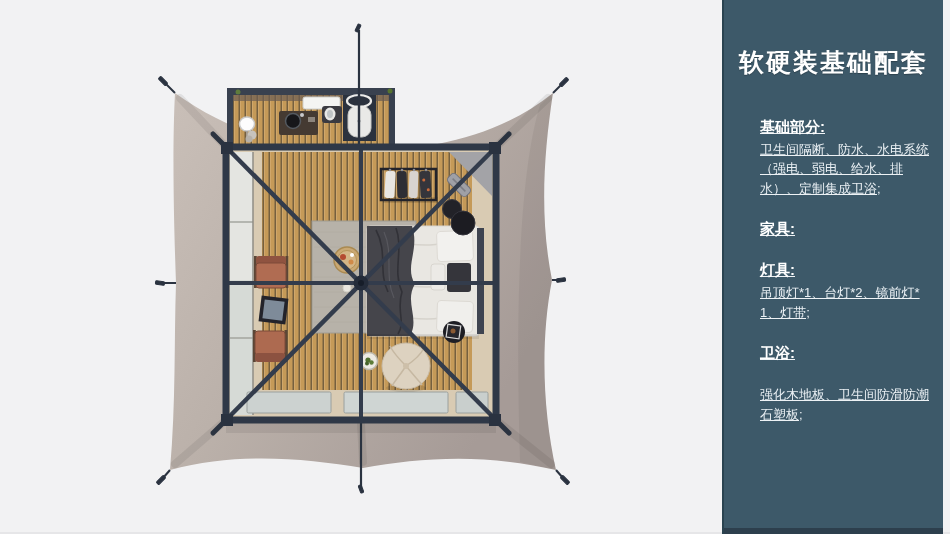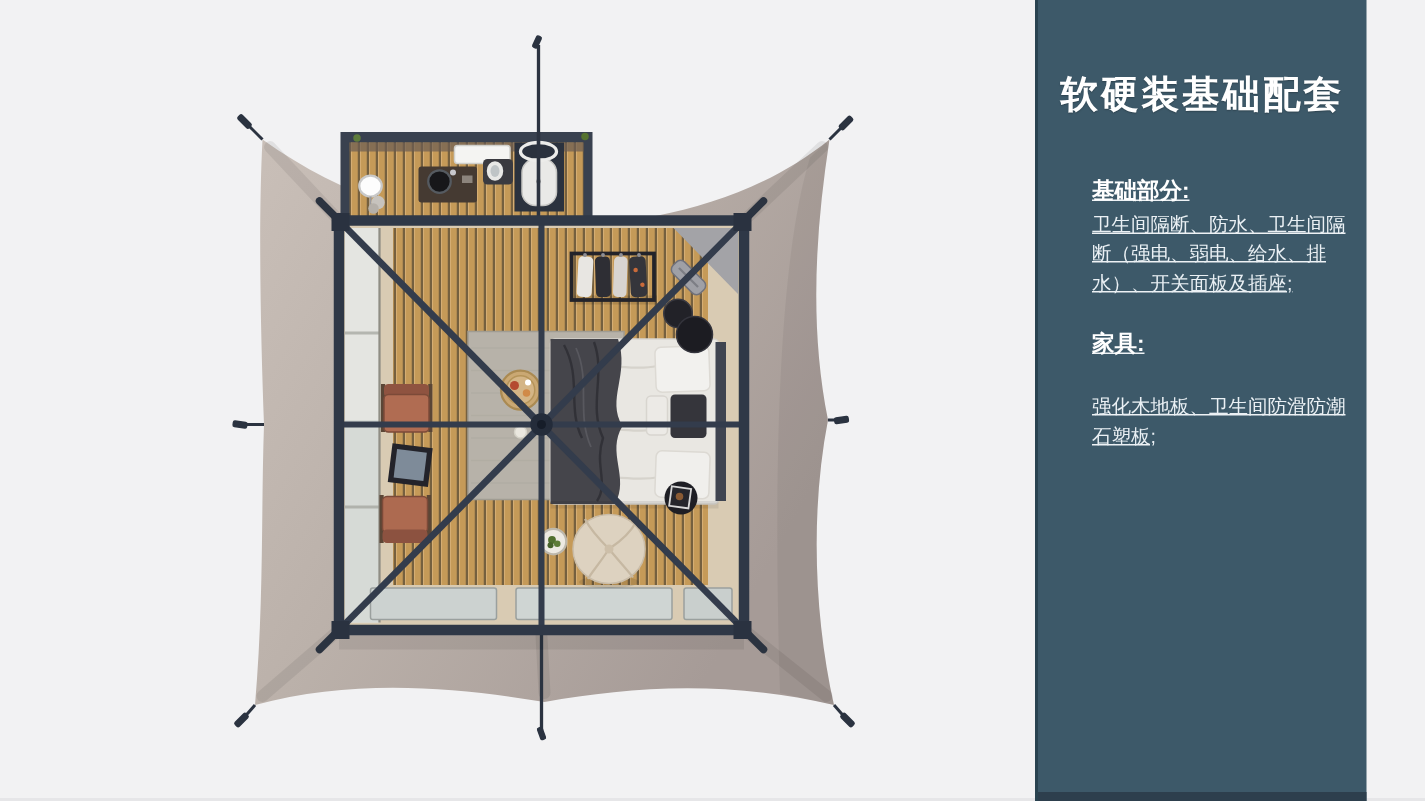--- a/index.html
+++ b/index.html
@@ -5,21 +5,21 @@
   html,body{margin:0;padding:0;}
   body{
     width:950px;height:534px;position:relative;overflow:hidden;
     background:#f2f2f3;
     font-family:"Liberation Sans","DejaVu Sans",sans-serif;
   }
   .stage{position:absolute;left:0;top:0;width:722px;height:534px;}
   .bottom-edge{position:absolute;left:0;right:0;bottom:0;height:2px;background:#e6e6e8;}
   
   .sidebar{
-    position:absolute;top:0;bottom:0;left:690px;width:221px;
+    position:absolute;top:0;bottom:0;left:722px;width:221px;
     background:#3d5969;
     border-left:2px solid rgba(10,25,35,.35);
     box-sizing:border-box;
     color:#eef2f5;
     z-index:5;
   }
   .sidebar-bottom{position:absolute;left:0;right:0;bottom:0;height:6px;background:#2d3f4d;}
   .sb-title{
     margin-top:46px;text-align:center;
     font-size:25px;font-weight:bold;color:#ffffff;letter-spacing:2px;
@@ -282,26 +282,31 @@
     <circle cx="361" cy="283" r="7.5" fill="#242c3a"></circle>
     <circle cx="361" cy="283" r="3" fill="#161d29"></circle>
   </g>
 </svg>
 
 <aside class="sidebar">
   <h1 class="sb-title">软硬装基础配套</h1>
   <div class="sb-content">
     <section class="sb-section">
       <h2 class="sb-heading">基础部分:</h2>
-      <p class="sb-body">卫生间隔断、防水、卫生间隔断（强电、弱电、给水、排水）、开关面板及插座;</p>
+      <p class="sb-body">卫生间隔断、防水、水电系统（强电、弱电、给水、排水）、定制集成卫浴;</p>
     </section>
     <section class="sb-section">
       <h2 class="sb-heading">家具:</h2>
     </section>
     <section class="sb-section">
+      <h2 class="sb-heading">灯具:</h2>
+      <p class="sb-body">吊顶灯*1、台灯*2、镜前灯*1、灯带;</p>
+    </section>
+    <section class="sb-section">
+      <h2 class="sb-heading">卫浴:</h2>
     </section>
     <section class="sb-section">
       <p class="sb-body">强化木地板、卫生间防滑防潮石塑板;</p>
     </section>
   </div>
   <div class="sidebar-bottom"></div>
 </aside>
 
 <div class="bottom-edge"></div>
 

